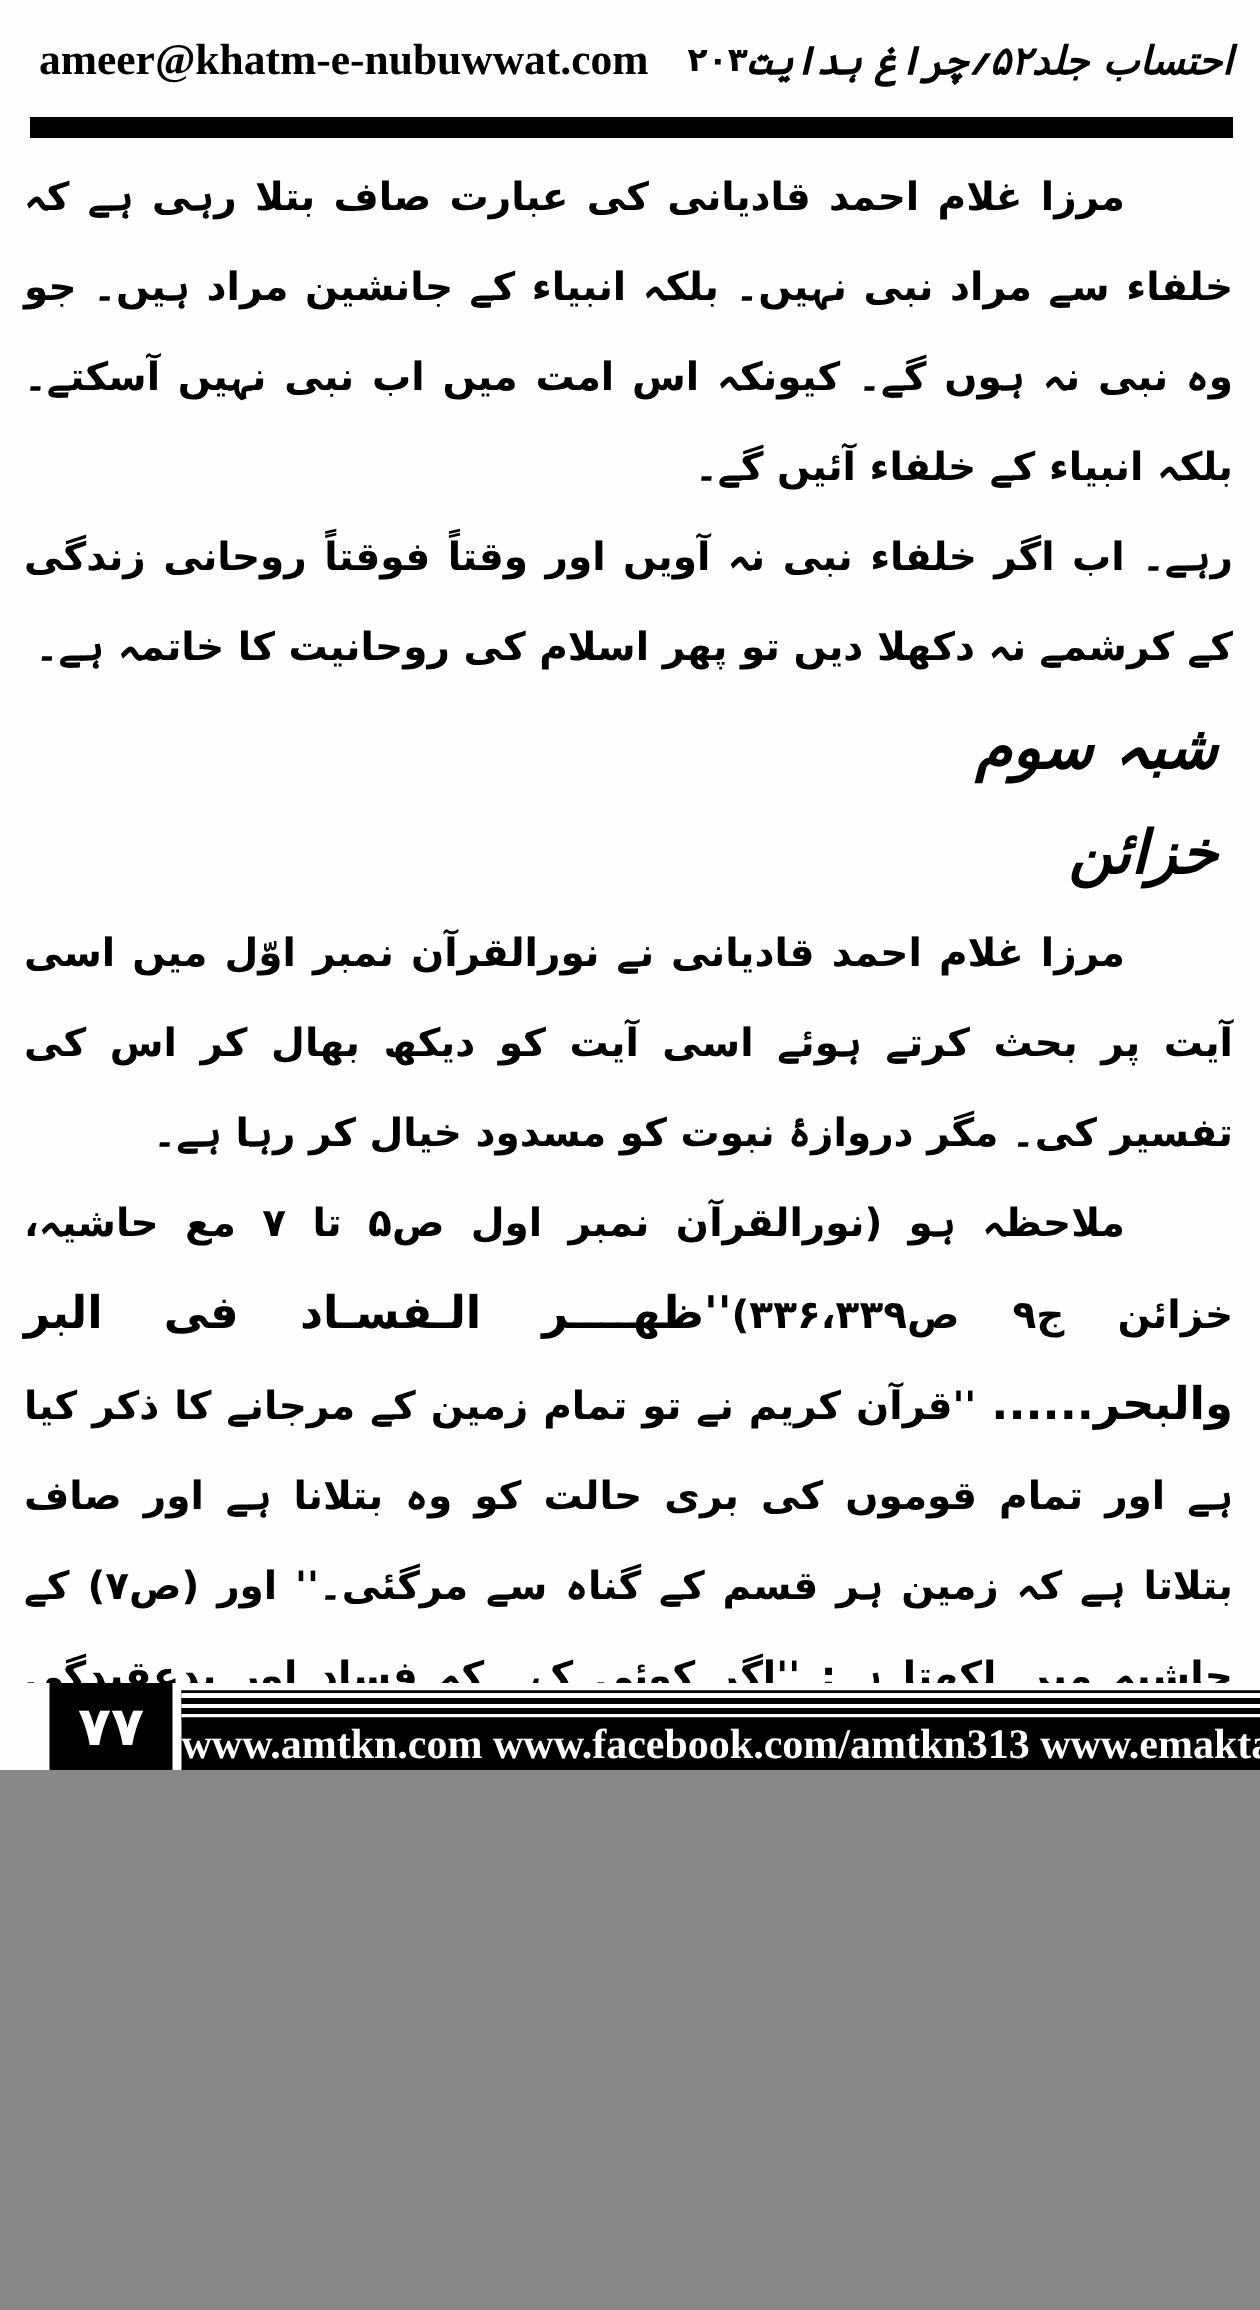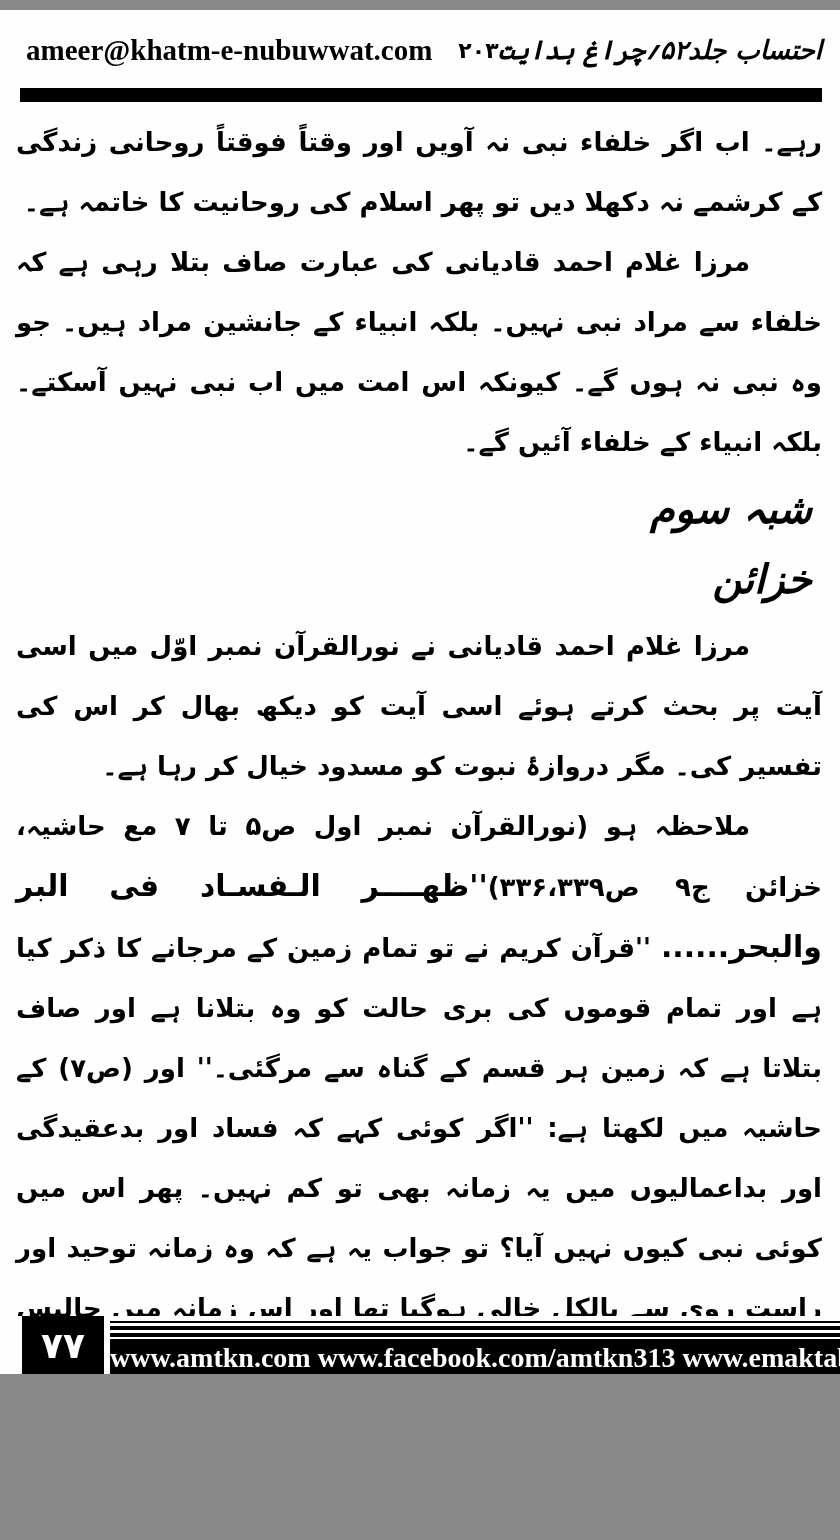--- a/index.html
+++ b/index.html
@@ -1,20 +1,20 @@
 <!DOCTYPE html>
 <html lang="ur"><head>
 <meta charset="utf-8">
 <style>
   html, body { margin: 0; padding: 0; background: #888; }
   .page {
     position: relative;
     width: 840px;
-    height: 1364px;
-    margin: 10px auto;
+    height: 1180px;
+    margin: 0 auto;
     background: #fefefe;
     overflow: hidden;
     font-family: "DejaVu Sans", sans-serif;
     color: #000;
   }
   
   .header {
     display: flex;
     align-items: center;
     padding: 14px 24px 0 26px;
@@ -73,21 +73,21 @@
   .heading {
     text-align: right;
     font-size: 40px;
     line-height: 66px;
     margin: 4px 10px 4px 0;
     font-style: italic;
   }
   
   .footer {
     position: absolute;
-    left: 2px;
+    left: 13px;
     right: 0;
     bottom: 0;
     height: 58px;
     display: flex;
     align-items: flex-end;
     padding-left: 20px;
     background: #fefefe;
   }
   .fbox {
     width: 82px;
@@ -137,23 +137,23 @@
   <div class="header">
     <span class="email">ameer@khatm-e-nubuwwat.com</span>
     <span class="pagenum">۲۰۳</span>
     <span class="booktitle">احتساب جلد۵۲؍چراغ ہدایت</span>
   </div>
 
   <div class="rule"></div>
 
   <div class="body">
 
+    <p class="para indent"><span class="seg">مرزا غلام احمد قادیانی کی عبارت صاف بتلا رہی ہے کہ خلفاء سے مراد نبی نہیں۔ بلکہ انبیاء کے جانشین مراد ہیں۔ جو وہ نبی نہ ہوں گے۔ کیونکہ اس امت میں اب نبی نہیں آسکتے۔ بلکہ انبیاء کے خلفاء آئیں گے۔</span></p>
+
     <p class="para"><span class="seg">رہے۔ اب اگر خلفاء نبی نہ آویں اور وقتاً فوقتاً روحانی زندگی کے کرشمے نہ دکھلا دیں تو پھر اسلام کی روحانیت کا خاتمہ ہے۔</span></p>
-
-    <p class="para indent"><span class="seg">مرزا غلام احمد قادیانی کی عبارت صاف بتلا رہی ہے کہ خلفاء سے مراد نبی نہیں۔ بلکہ انبیاء کے جانشین مراد ہیں۔ جو وہ نبی نہ ہوں گے۔ کیونکہ اس امت میں اب نبی نہیں آسکتے۔ بلکہ انبیاء کے خلفاء آئیں گے۔</span></p>
 
     <div class="heading">شبہ سوم</div>
 
 
     <div class="heading">خزائن</div>
 
     <p class="para indent"><span class="seg">مرزا غلام احمد قادیانی نے نورالقرآن نمبر اوّل میں اسی آیت پر بحث کرتے ہوئے اسی آیت کو دیکھ بھال کر اس کی تفسیر کی۔ مگر دروازۂ نبوت کو مسدود خیال کر رہا ہے۔</span></p>
 
     <p class="para indent"><span class="seg">ملاحظہ ہو (نورالقرآن نمبر اول ص۵ تا ۷ مع حاشیہ، خزائن ج۹ ص۳۳۶،۳۳۹)</span><span class="seg arabic">''ظهــــر الـفسـاد فى البر والبحر......</span> <span class="seg">''قرآن کریم نے تو تمام زمین کے مرجانے کا ذکر کیا ہے اور تمام قوموں کی بری حالت کو وہ بتلانا ہے اور صاف بتلاتا ہے کہ زمین ہر قسم کے گناہ سے مرگئی۔'' اور (ص۷) کے حاشیہ میں لکھتا ہے: ''اگر کوئی کہے کہ فساد اور بدعقیدگی اور بداعمالیوں میں یہ زمانہ بھی تو کم نہیں۔ پھر اس میں کوئی نبی کیوں نہیں آیا؟ تو جواب یہ ہے کہ وہ زمانہ توحید اور راست روی سے بالکل خالی ہوگیا تھا اور اس زمانہ میں چالیس کروڑ لا الہ الا اللہ کہنے والے موجود ہیں اور اس زمانہ کو بھی خدا تعالیٰ نے مجدد کے بھیجنے سے محروم نہیں رکھا۔''</span></p>
 

